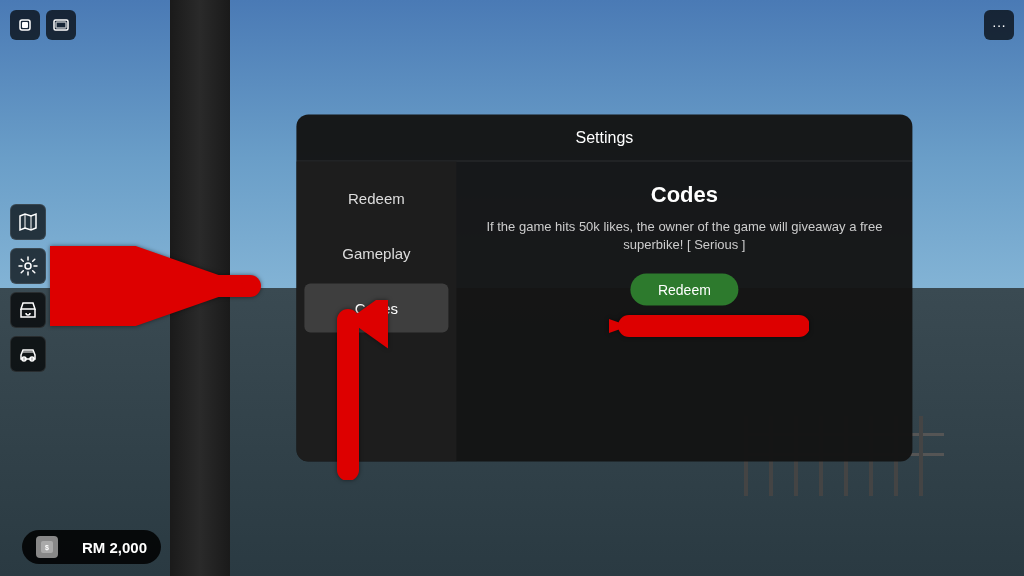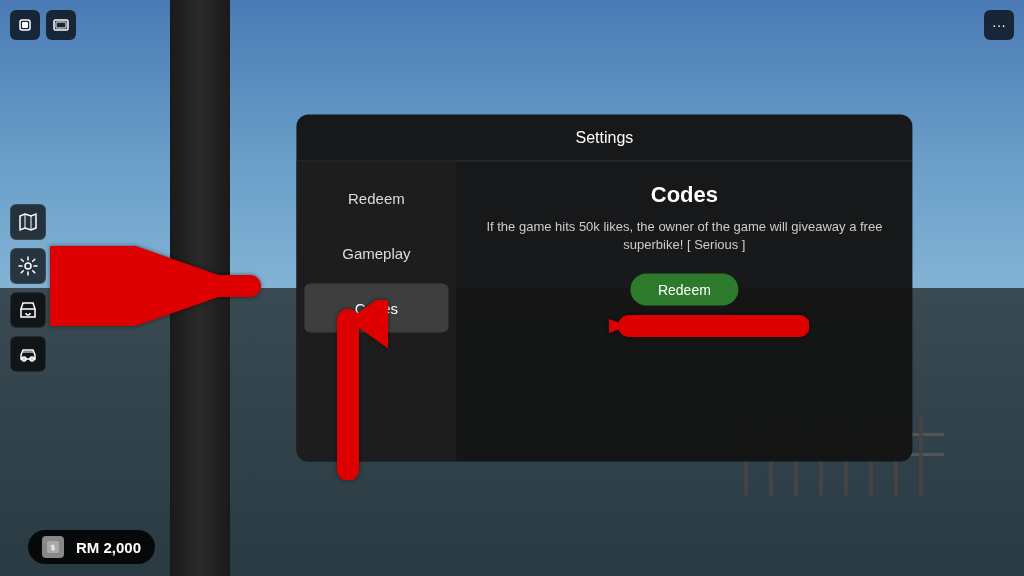--- a/index.html
+++ b/index.html
@@ -126,27 +126,27 @@
       position: absolute;
       top: 10px;
       right: 10px;
       z-index: 10;
     }
 
     
     .currency-badge {
       position: absolute;
       bottom: 12px;
-      left: 28px;
+      left: 22px;
       background: rgba(0,0,0,0.85);
       border-radius: 20px;
       padding: 6px 14px;
       display: flex;
       align-items: center;
-      gap: 12px;
+      gap: 24px;
       z-index: 10;
       color: white;
       font-size: 15px;
       font-weight: 600;
       margin-top: 16px;
     }
 
     .currency-icon {
       width: 22px;
       height: 22px;

